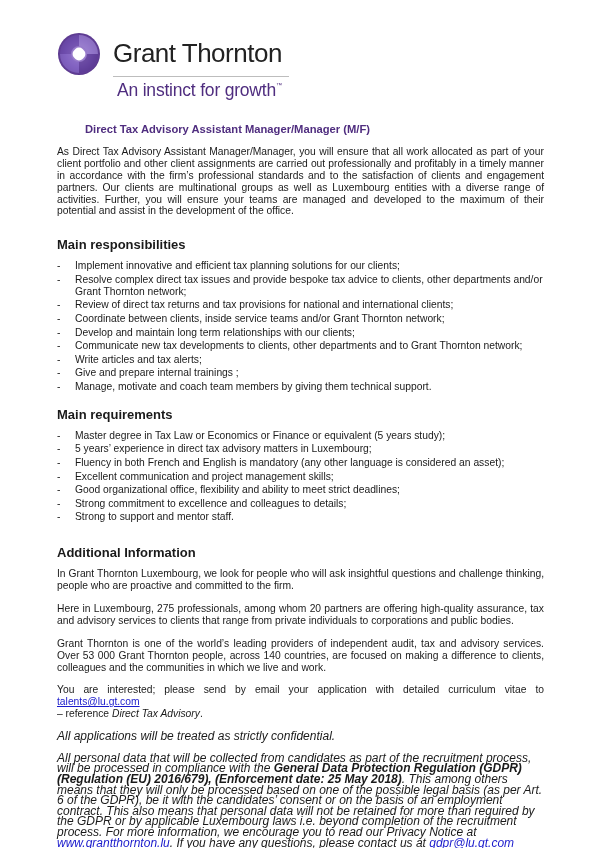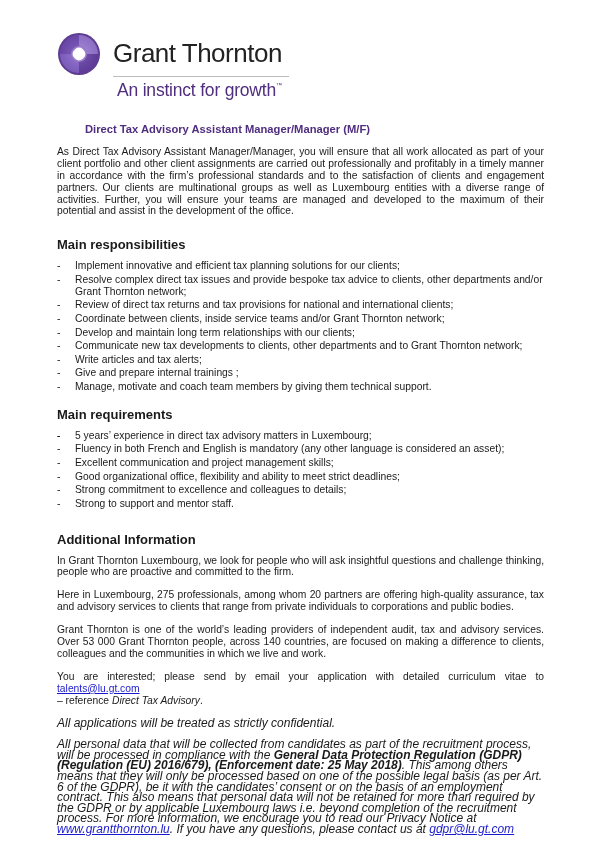--- a/index.html
+++ b/index.html
@@ -62,21 +62,21 @@
     <li><span class="dash">-</span><span>Coordinate between clients, inside service teams and/or Grant Thornton network;</span></li>
     <li><span class="dash">-</span><span>Develop and maintain long term relationships with our clients;</span></li>
     <li><span class="dash">-</span><span>Communicate new tax developments to clients, other departments and to Grant Thornton network;</span></li>
     <li><span class="dash">-</span><span>Write articles and tax alerts;</span></li>
     <li><span class="dash">-</span><span>Give and prepare internal trainings ;</span></li>
     <li><span class="dash">-</span><span>Manage, motivate and coach team members by giving them technical support.</span></li>
   </ul>
 
   <h3 class="mt-section" style="margin-top:16px">Main requirements</h3>
   <ul>
-    <li><span class="dash">-</span></li>
+    <li><span class="dash">-</span><span>Master degree in Tax Law or Economics or Finance or equivalent (5 years study);</span></li>
     <li><span class="dash">-</span><span>5 years’ experience in direct tax advisory matters in Luxembourg;</span></li>
     <li><span class="dash">-</span><span>Fluency in both French and English is mandatory (any other language is considered an asset);</span></li>
     <li><span class="dash">-</span><span>Excellent communication and project management skills;</span></li>
     <li><span class="dash">-</span><span>Good organizational office, flexibility and ability to meet strict deadlines;</span></li>
     <li><span class="dash">-</span><span>Strong commitment to excellence and colleagues to details;</span></li>
     <li><span class="dash">-</span><span>Strong to support and mentor staff.</span></li>
   </ul>
 
   <h3 style="margin-top:24px">Additional Information</h3>
   <p>In Grant Thornton Luxembourg, we look for people who will ask insightful questions and challenge thinking, people who are proactive and committed to the firm.</p>

